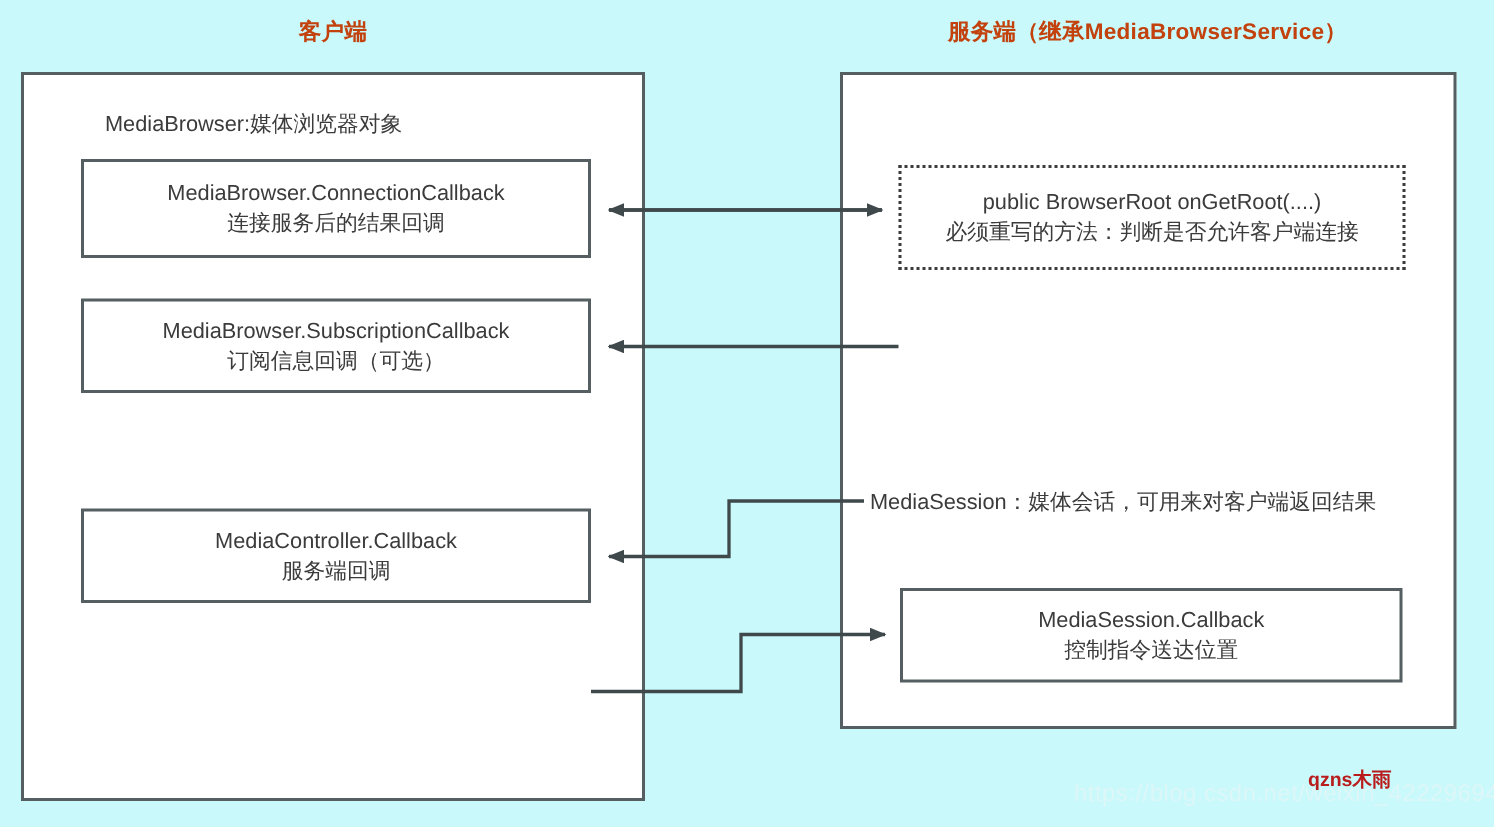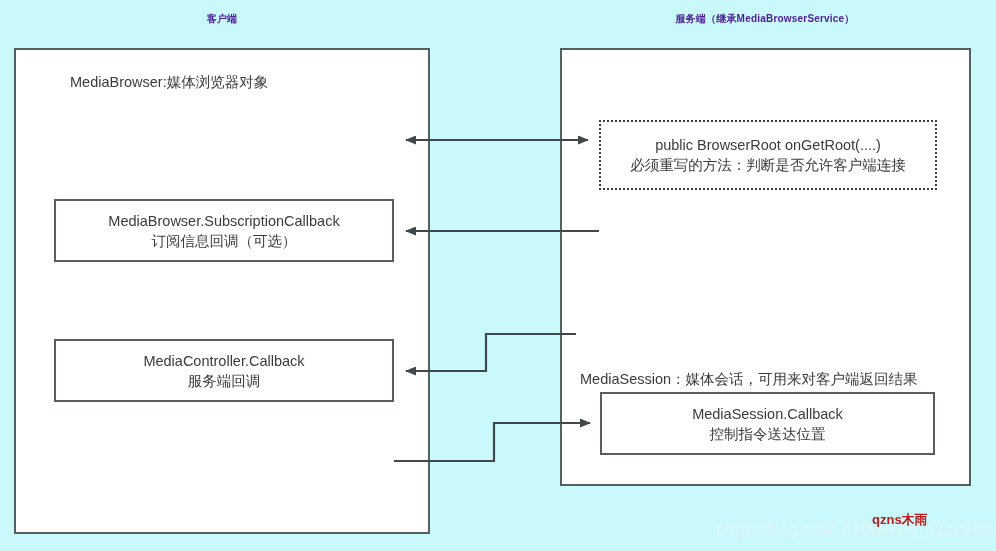--- a/index.html
+++ b/index.html
@@ -16,22 +16,22 @@
   }
   #stage {
     position: relative;
     width: 996px;
     height: 551px;
     background: #c9f9fb;
   }
   .hdr {
     position: absolute;
     font-weight: bold;
-    font-size: 10px;
-    color: #4c1d95;
+    font-size: 15px;
+    color: #c2410c;
     text-align: center;
     letter-spacing: 0.2px;
     white-space: nowrap;
   }
   #hdr-client { left: 122px; top: 12px; width: 200px; }
   #hdr-server { left: 560px; top: 12px; width: 410px; text-align: center; }
 
   .panel {
     position: absolute;
     background: #ffffff;
@@ -42,21 +42,21 @@
   #panel-server { left: 560px; top: 48px; width: 411px; height: 438px; }
 
   .sect-label {
     position: absolute;
     font-size: 14.5px;
     color: #3b3b3b;
     white-space: nowrap;
   }
   #lbl-mediabrowser { left: 26px; top: 73px; margin-left: 44px; }
   #lbl-mediacontroller { left: 26px; top: 296px; }
-  #lbl-mediasession { left: 580px; top: 325px; margin-top: 45px; }
+  #lbl-mediasession { left: 580px; top: 325px; }
 
   .box {
     position: absolute;
     background: #ffffff;
     border: 2px solid #555e61;
     box-sizing: border-box;
     display: flex;
     flex-direction: column;
     align-items: center;
     justify-content: center;
@@ -67,21 +67,21 @@
     border: 2px dotted #3b3b3b;
   }
   .box .l1 { font-size: 14.5px; line-height: 20px; white-space: nowrap; }
   .box .l2 { font-size: 14.5px; line-height: 20px; white-space: nowrap; }
 
   #box-conn-cb   { left: 54px;  top: 106px; width: 340px; height: 66px; }
   #box-sub-cb    { left: 54px;  top: 199px; width: 340px; height: 63px; }
   #box-mc-cb     { left: 54px;  top: 339px; width: 340px; height: 63px; }
   #box-mc-tc     { left: 46px;  top: 432px; width: 348px; height: 58px; }
 
-  #box-ongetroot { left: 599px; top: 120px; width: 338px; height: 70px; }
+  #box-ongetroot { left: 599px; top: 110px; width: 338px; height: 70px; }
   #box-onload    { left: 599px; top: 195px; width: 338px; height: 67px; }
   #box-ms-cb     { left: 600px; top: 392px; width: 335px; height: 63px; }
 
   svg#wires {
     position: absolute;
     left: 0; top: 0;
     width: 996px;
     height: 551px;
     pointer-events: none;
   }
@@ -112,20 +112,24 @@
 
   <div class="hdr" id="hdr-client">客户端</div>
   <div class="hdr" id="hdr-server">服务端（继承MediaBrowserService）</div>
 
   <div class="panel" id="panel-client"></div>
   <div class="panel" id="panel-server"></div>
 
   <div class="sect-label" id="lbl-mediabrowser">MediaBrowser:媒体浏览器对象</div>
   <div class="sect-label" id="lbl-mediasession">MediaSession：媒体会话，可用来对客户端返回结果</div>
 
+  <div class="box" id="box-conn-cb">
+    <div class="l1">MediaBrowser.ConnectionCallback</div>
+    <div class="l2">连接服务后的结果回调</div>
+  </div>
 
   <div class="box" id="box-sub-cb">
     <div class="l1">MediaBrowser.SubscriptionCallback</div>
     <div class="l2">订阅信息回调（可选）</div>
   </div>
 
   <div class="box" id="box-mc-cb">
     <div class="l1">MediaController.Callback</div>
     <div class="l2">服务端回调</div>
   </div>

